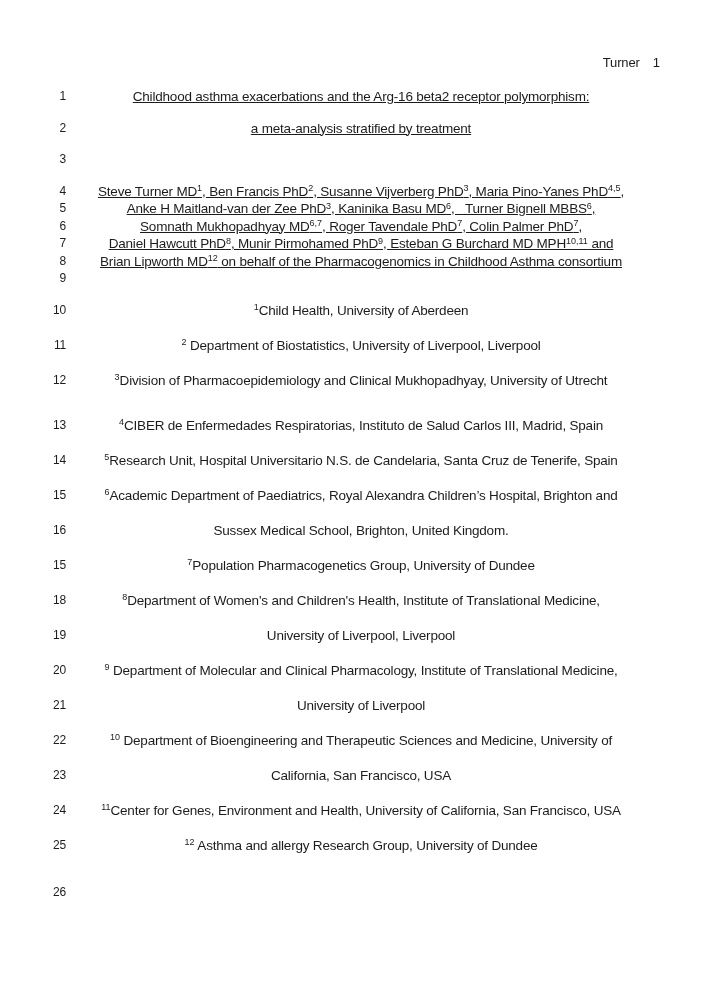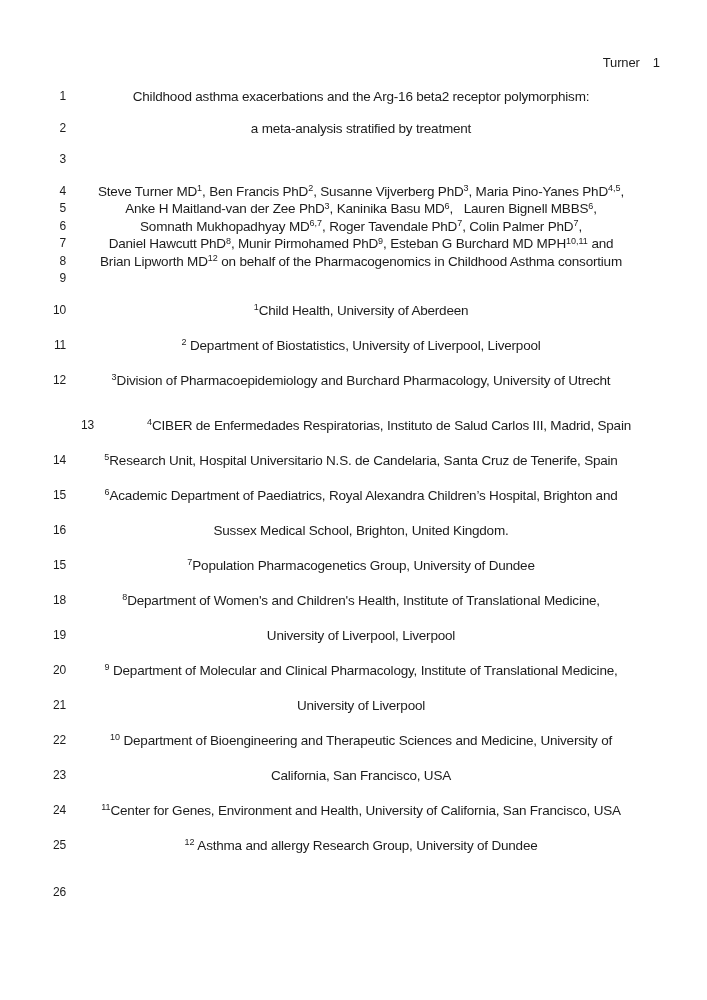--- a/index.html
+++ b/index.html
@@ -46,33 +46,33 @@
     text-align: right;
     font-size: 12px;
     color: #1c1c1c;
   }
   .ltext {
     flex: 0 0 auto;
     width: 546px;
     margin-left: 22px;
     white-space: pre-wrap;
   }
-  .ltext.center { text-align: center; }
+  .ltext.center { text-align: center; text-decoration: underline; }
   .ltext.left   { text-align: center; }
   .sup {
     font-size: 9px;
     position: relative;
     top: -4.5px;
     letter-spacing: 0;
   }
   
   .g0  { margin-top: 0; }
   .g14 { margin-top: 14px; }    
   .g17 { margin-top: 17.5px; }  
-  .g27 { margin-top: 27.5px; padding-left: 28px; }  
+  .g27 { margin-top: 27.5px; }  
   .g29 { margin-top: 29.5px; }  
 </style>
 </head>
 <body>
 
 <div class="page">
   <div class="running-head">
     <span>Turner</span><span class="pagenum">1</span>
   </div>
   <div class="line-list">
@@ -87,21 +87,21 @@
       <div class="row g14">
         <div class="lnum">3</div>
         <div class="ltext center"></div>
       </div>
       <div class="row g14">
         <div class="lnum">4</div>
         <div class="ltext center"><span>Steve Turner MD</span><span class="sup">1</span><span>, Ben Francis PhD</span><span class="sup">2</span><span>, Susanne Vijverberg PhD</span><span class="sup">3</span><span>, Maria Pino-Yanes PhD</span><span class="sup">4,5</span><span>,</span></div>
       </div>
       <div class="row g0">
         <div class="lnum">5</div>
-        <div class="ltext center"><span>Anke H Maitland-van der Zee PhD</span><span class="sup">3</span><span>, Kaninika Basu MD</span><span class="sup">6</span><span>,   Lauren Bignell MBBS</span><span class="sup">6</span><span>,</span></div>
+        <div class="ltext center"><span>Anke H Maitland-van der Zee PhD</span><span class="sup">3</span><span>, Kaninika Basu MD</span><span class="sup">6</span><span>,   Turner Bignell MBBS</span><span class="sup">6</span><span>,</span></div>
       </div>
       <div class="row g0">
         <div class="lnum">6</div>
         <div class="ltext center"><span>Somnath Mukhopadhyay MD</span><span class="sup">6,7</span><span>, Roger Tavendale PhD</span><span class="sup">7</span><span>, Colin Palmer PhD</span><span class="sup">7</span><span>,</span></div>
       </div>
       <div class="row g0">
         <div class="lnum">7</div>
         <div class="ltext center"><span>Daniel Hawcutt PhD</span><span class="sup">8</span><span>, Munir Pirmohamed PhD</span><span class="sup">9</span><span>, Esteban G Burchard MD MPH</span><span class="sup">10,11</span><span> and</span></div>
       </div>
       <div class="row g0">
@@ -115,21 +115,21 @@
       <div class="row g14">
         <div class="lnum">10</div>
         <div class="ltext left"><span class="sup">1</span><span>Child Health, University of Aberdeen</span></div>
       </div>
       <div class="row g17">
         <div class="lnum">11</div>
         <div class="ltext left"><span class="sup">2</span><span> Department of Biostatistics, University of Liverpool, Liverpool</span></div>
       </div>
       <div class="row g17">
         <div class="lnum">12</div>
-        <div class="ltext left"><span class="sup">3</span><span>Division of Pharmacoepidemiology and Burchard Pharmacology, University of Utrecht</span></div>
+        <div class="ltext left"><span class="sup">3</span><span>Division of Pharmacoepidemiology and Clinical Mukhopadhyay, University of Utrecht</span></div>
       </div>
       <div class="row g27">
         <div class="lnum">13</div>
         <div class="ltext left"><span class="sup">4</span><span>CIBER de Enfermedades Respiratorias, Instituto de Salud Carlos III, Madrid, Spain</span></div>
       </div>
       <div class="row g17">
         <div class="lnum">14</div>
         <div class="ltext left"><span class="sup">5</span><span>Research Unit, Hospital Universitario N.S. de Candelaria, Santa Cruz de Tenerife, Spain</span></div>
       </div>
       <div class="row g17">

